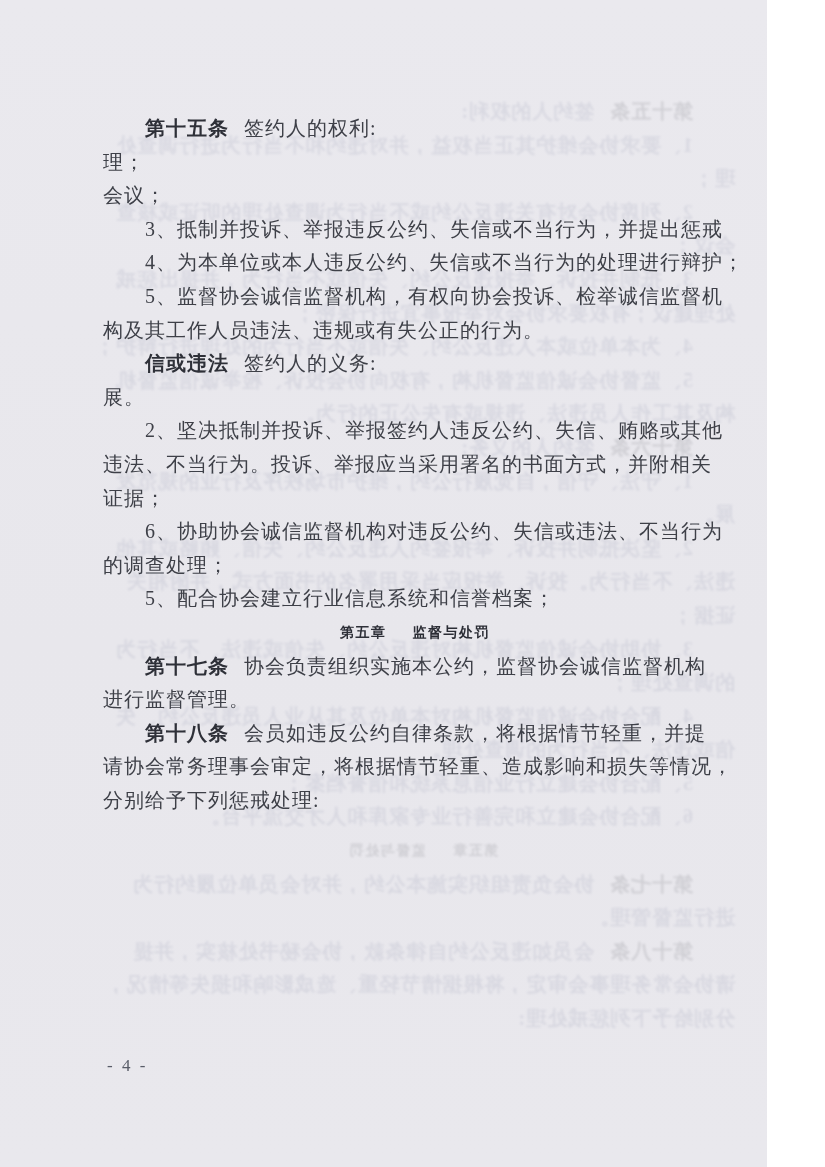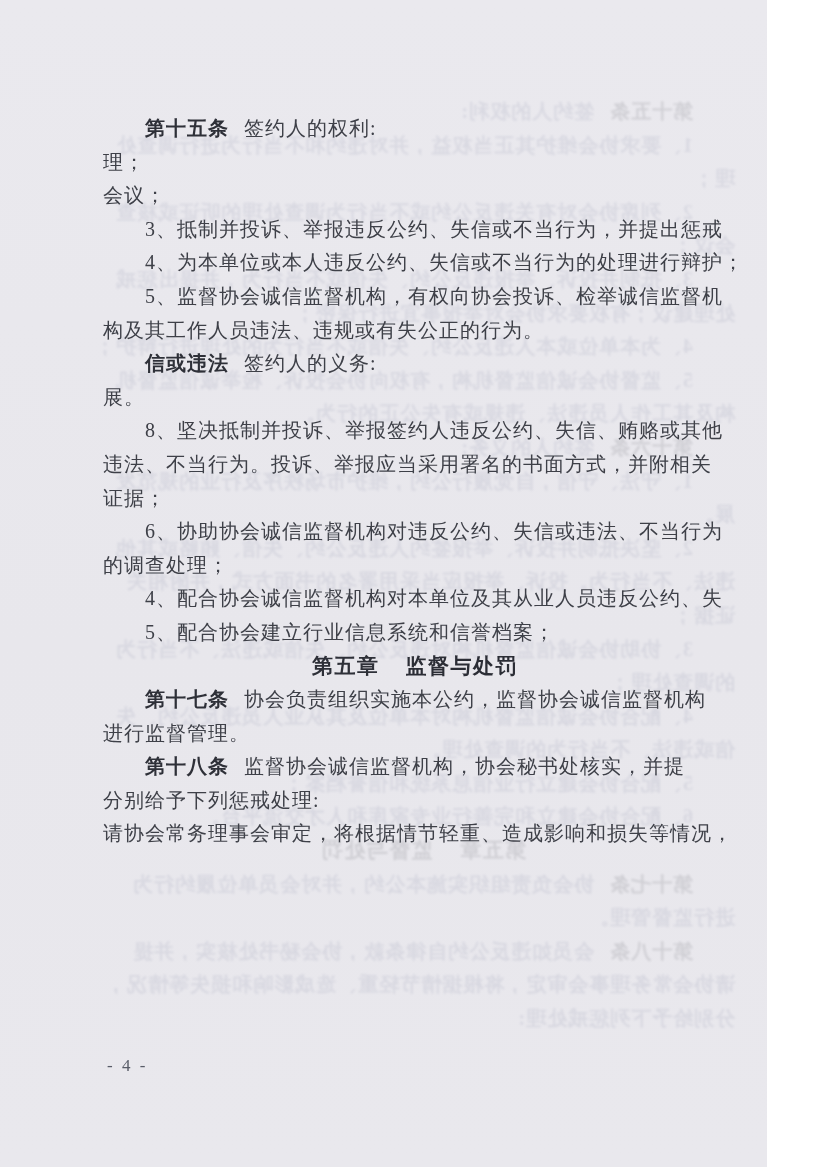--- a/index.html
+++ b/index.html
@@ -45,21 +45,21 @@
     letter-spacing: 1px;
     color: #3e4048;
   }
   .line { white-space: nowrap; }
   .line.indent { text-indent: 42px; }
   .head { font-weight: bold; color: #2e3038; }
   .head-gap { display: inline-block; width: 15px; }
   .line.chapter {
     text-align: center;
     text-indent: 0;
-    font-size: 21px;
+    font-size: 14px;
     font-weight: bold;
     color: #2b2d35;
     letter-spacing: 1.5px;
   }
   .line.chapter .head-gap { width: 26px; }
   .page-number {
     position: absolute;
     left: 107px;
     top: 1056px;
     font-size: 17px;
@@ -104,28 +104,27 @@
   <div class="content">
       <div class="line indent"><b class="head">第十五条</b><span class="head-gap"></span><span>签约人的权利:</span></div>
       <div class="line"><span>理；</span></div>
       <div class="line"><span>会议；</span></div>
       <div class="line indent"><span>3、抵制并投诉、举报违反公约、失信或不当行为，并提出惩戒</span></div>
       <div class="line indent"><span>4、为本单位或本人违反公约、失信或不当行为的处理进行辩护；</span></div>
       <div class="line indent"><span>5、监督协会诚信监督机构，有权向协会投诉、检举诚信监督机</span></div>
       <div class="line"><span>构及其工作人员违法、违规或有失公正的行为。</span></div>
       <div class="line indent"><b class="head">信或违法</b><span class="head-gap"></span><span>签约人的义务:</span></div>
       <div class="line"><span>展。</span></div>
-      <div class="line indent"><span>8、坚决抵制并投诉、举报签约人违反公约、失信、贿赂或其他</span></div>
+      <div class="line indent"><span>2、坚决抵制并投诉、举报签约人违反公约、失信、贿赂或其他</span></div>
       <div class="line"><span>违法、不当行为。投诉、举报应当采用署名的书面方式，并附相关</span></div>
       <div class="line"><span>证据；</span></div>
       <div class="line indent"><span>6、协助协会诚信监督机构对违反公约、失信或违法、不当行为</span></div>
       <div class="line"><span>的调查处理；</span></div>
-      <div class="line indent"><span>4、配合协会诚信监督机构对本单位及其从业人员违反公约、失</span></div>
       <div class="line indent"><span>5、配合协会建立行业信息系统和信誉档案；</span></div>
       <div class="line chapter"><b class="head">第五章</b><span class="head-gap"></span><span>监督与处罚</span></div>
       <div class="line indent"><b class="head">第十七条</b><span class="head-gap"></span><span>协会负责组织实施本公约，监督协会诚信监督机构</span></div>
       <div class="line"><span>进行监督管理。</span></div>
-      <div class="line indent"><b class="head">第十八条</b><span class="head-gap"></span><span>监督协会诚信监督机构，协会秘书处核实，并提</span></div>
+      <div class="line indent"><b class="head">第十八条</b><span class="head-gap"></span><span>会员如违反公约自律条款，将根据情节轻重，并提</span></div>
+      <div class="line"><span>请协会常务理事会审定，将根据情节轻重、造成影响和损失等情况，</span></div>
       <div class="line"><span>分别给予下列惩戒处理:</span></div>
-      <div class="line"><span>请协会常务理事会审定，将根据情节轻重、造成影响和损失等情况，</span></div>
     </div>
   <div class="page-number">- 4 -</div>
 </div>
 
 </body></html>

